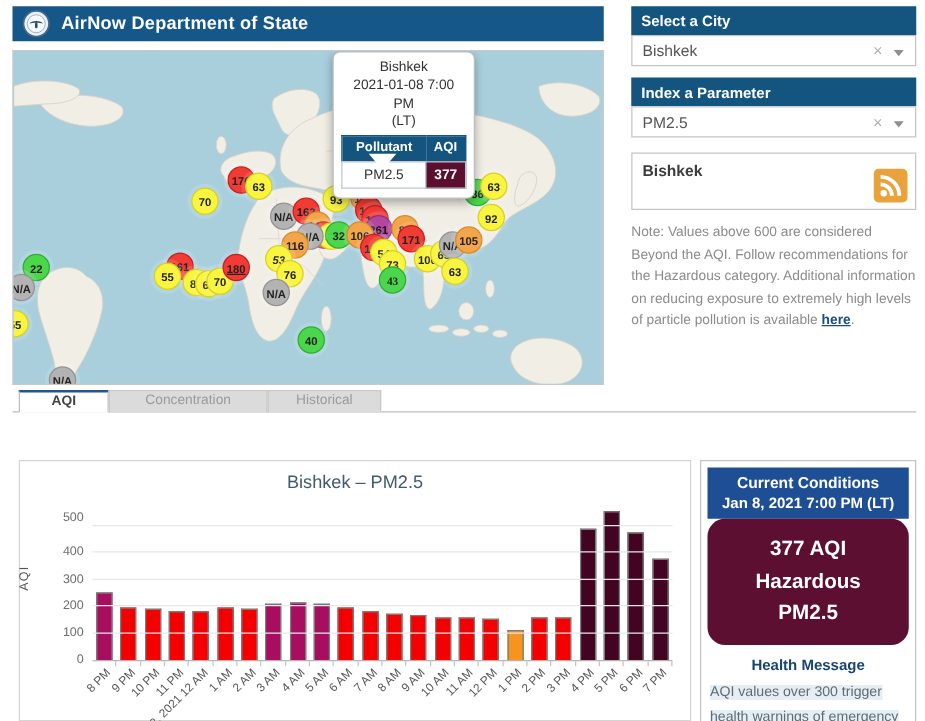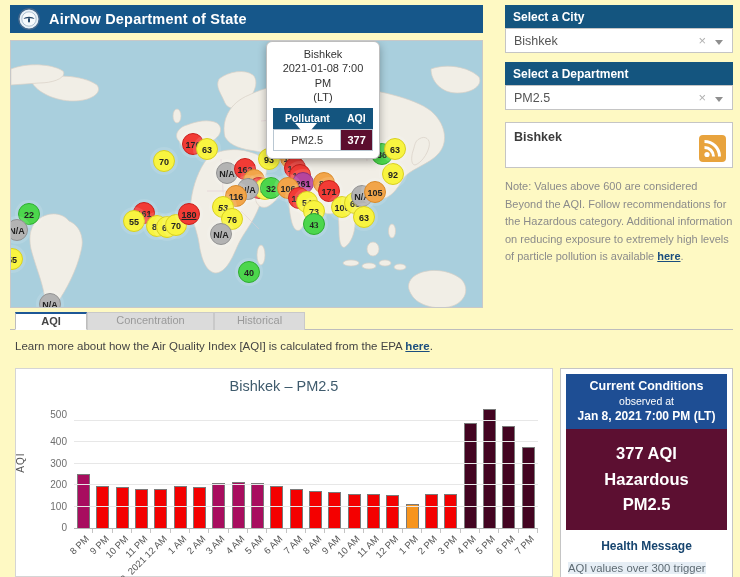--- a/index.html
+++ b/index.html
@@ -1,19 +1,19 @@
 <!DOCTYPE html>
 <html><head>
 <meta charset="utf-8">
 <style>
   * { margin:0; padding:0; box-sizing:border-box; }
   html,body { background:#e9e9e9; }
   .app {
     position:relative; width:740px; height:577px; overflow:hidden;
-    background:#fef9c3; font-family:"Liberation Sans", sans-serif;
+    background:#ffffff; font-family:"Liberation Sans", sans-serif;
   }
   
   .header {
     position:absolute; left:10px; top:5px; width:473px; height:28px;
     background:#16578a; display:flex; align-items:center; padding-left:8px;
   }
   .header .title { color:#fff; font-weight:bold; font-size:14.5px; margin-left:9px; letter-spacing:.2px; }
   
   .map {
     position:absolute; left:10px; top:40px; width:473px; height:268px;
@@ -117,21 +117,21 @@
   }
   
   .cc {
     position:absolute; left:560px; top:368px; width:173px; height:235px;
     background:#fff; border:1px solid #c5c5c5; padding:5px;
   }
   .cc-head { background:#1e4e94; color:#fff; text-align:center; padding:5px 3px 6px; }
   .cc-head .l1 { font-weight:bold; font-size:12.5px; }
   .cc-head .l2 { font-size:10.5px; margin-top:2px; }
   .cc-head .l3 { font-weight:bold; font-size:12px; margin-top:2px; }
-  .cc-aqi { background:#5c0f31; color:#fff; text-align:center; padding:12px 20px; }
+  .cc-aqi { background:#5c0f31; color:#fff; text-align:center; padding:12px 20px;border-radius:14px; }
   .cc-aqi div { font-weight:bold; font-size:16.5px; line-height:1.55; }
   .cc-health-h { text-align:center; font-weight:bold; font-size:12px; color:#17456f; margin:9px 0 5px; }
   .cc-health-p { font-size:11.3px; color:#5e6b73; line-height:1.8; padding:0 2px; }
   .cc-health-p span { background:#e6eef5; }
 </style>
 </head>
 <body>
 
 <div class="app">
 
@@ -248,21 +248,21 @@
     <div class="popup-tail"></div>
   </div>
 
   <div class="side-head" style="top:5px;">Select a City</div>
   <div class="select" style="top:28px;">
     <span class="val">Bishkek</span>
     <span class="clear">×</span>
     <span class="caret"></span>
   </div>
 
-  <div class="side-head" style="top:62px;">Select a Department</div>
+  <div class="side-head" style="top:62px;">Index a Parameter</div>
   <div class="select" style="top:85px;">
     <span class="val">PM2.5</span>
     <span class="clear">×</span>
     <span class="caret"></span>
   </div>
 
   <div class="feed-box">
     <span class="city">Bishkek</span>
     <span class="rss">
       <svg width="27" height="27" viewBox="0 0 27 27">
@@ -273,21 +273,20 @@
     </span>
   </div>
 
   <div class="note"><span>Note: Values above 600 are considered Beyond the AQI. Follow recommendations for the Hazardous category. Additional information on reducing exposure to extremely high levels of particle pollution is available </span><a>here</a><span>.</span></div>
 
   <div class="tab-strip">
       <div class="tab active">AQI</div>
       <div class="tab inactive">Concentration</div>
       <div class="tab inactive">Historical</div>
     </div>
-  <div class="learn"><span>Learn more about how the Air Quality Index [AQI] is calculated from the EPA </span><a>here</a><span>.</span></div>
 
   <div class="chart">
     <div class="ctitle">Bishkek – PM2.5</div>
     <div class="ylab">AQI</div>
     <div class="plot">
       <div class="slots">
           <div class="slot">
             <div class="bar" title="8 PM: 253" style="height: 54px; background: rgb(168, 13, 95);"></div>
             <span class="xlabel">8 PM</span>
           </div>
@@ -394,21 +393,20 @@
         <div class="gridline" style="bottom: 85.7143px;"></div>
         <div class="ytick" style="bottom: 80.7143px;">400</div>
         <div class="gridline" style="bottom: 107.143px;"></div>
         <div class="ytick" style="bottom: 108px; margin-left: 19px;">500</div>
       </div>
   </div>
 
   <div class="cc">
     <div class="cc-head">
       <div class="l1">Current Conditions</div>
-      <div class="l2">observed at</div>
       <div class="l3">Jan 8, 2021 7:00 PM (LT)</div>
     </div>
     <div class="cc-aqi">
       <div>377 AQI</div>
       <div>Hazardous</div>
       <div>PM2.5</div>
     </div>
     <div class="cc-health-h">Health Message</div>
     <div class="cc-health-p"><span>AQI values over 300 trigger health warnings of emergency conditions. The entire population is even more likely to be affected by serious health effects.</span></div>
   </div>

